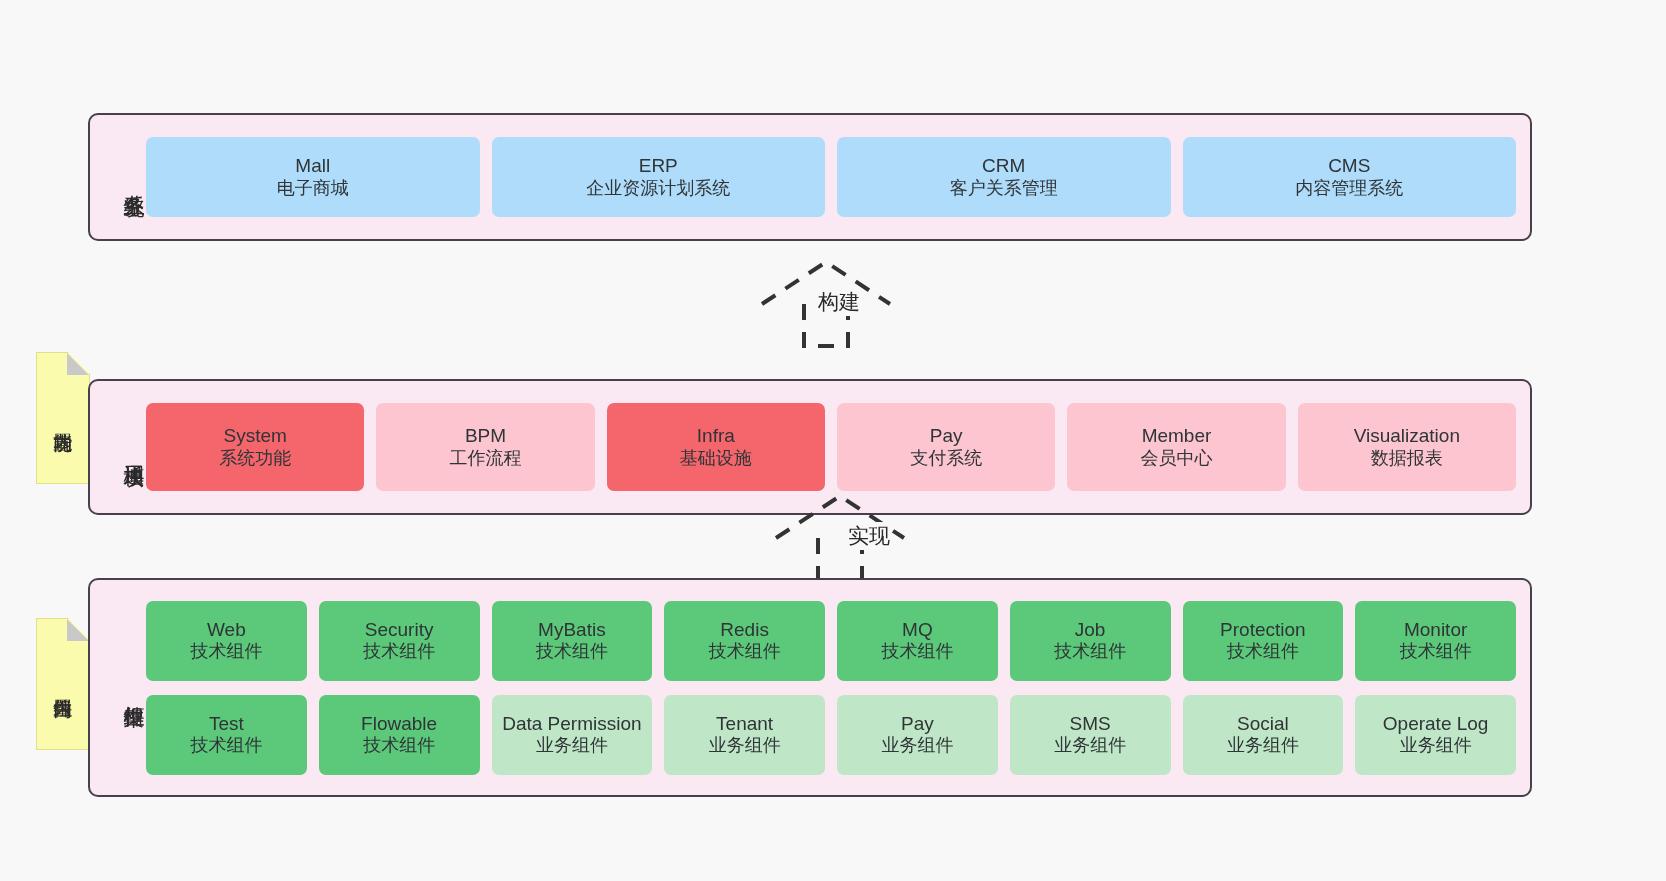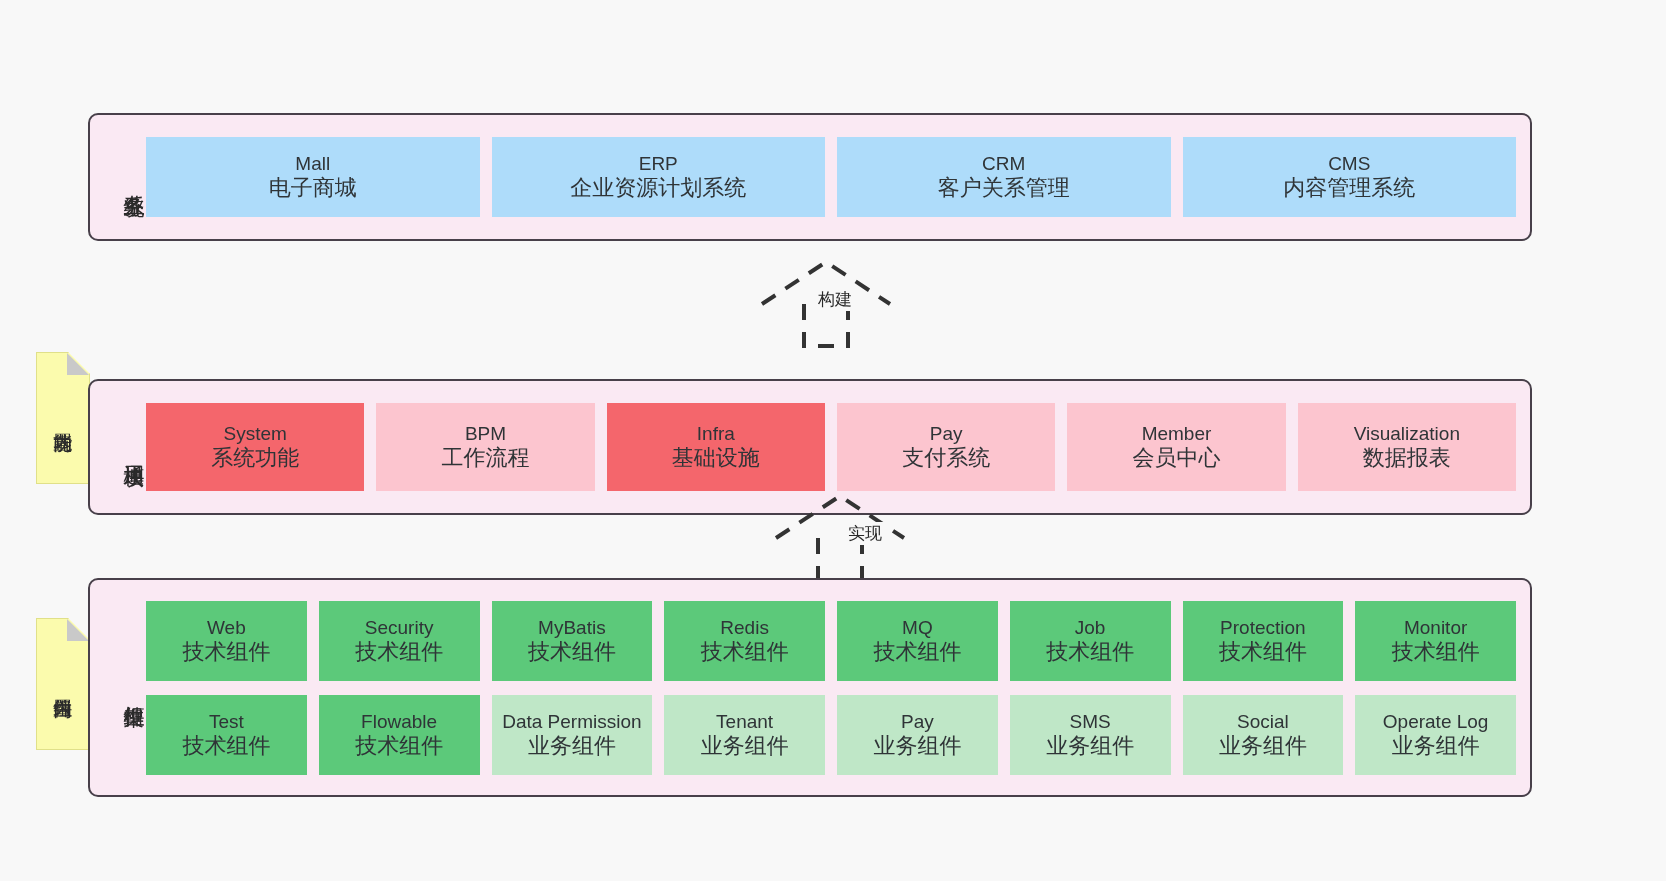--- a/index.html
+++ b/index.html
@@ -50,31 +50,31 @@
     display: flex;
     flex-direction: column;
     width: 100%;
     gap: 14px;
     padding: 16px 0;
   }
 
   
   .node {
     flex: 1 1 0;
-    border-radius: 0;
+    border-radius: 7px;
     display: flex;
     flex-direction: column;
     align-items: center;
     justify-content: center;
     color: #2f3437;
     text-align: center;
     line-height: 1.22;
   }
   .node .en { font-size: 19px; }
-  .node .cn { font-size: 22px; font-family: Liberation Serif, serif; }
+  .node .cn { font-size: 18px; font-family: Liberation Serif, serif; }
 
   .biz   { background: #aedcfa; height: 80px; }
   .mod-strong { background: #f4666c; height: 88px; }
   .mod-light  { background: #fcc5cf; height: 88px; }
   .tech  { background: #5cc97a; height: 80px; }
   .svc   { background: #bfe7c7; height: 80px; }
 
   
   .note {
     position: absolute;
@@ -98,21 +98,21 @@
     width: 22px; height: 22px;
     background: #c9c9c9;
     clip-path: polygon(0 0, 100% 100%, 0 100%);
   }
 
   
   .connector { position: absolute; }
   .connector svg { display: block; overflow: visible; }
   .conn-label {
     position: absolute;
-    font-size: 17px;
+    font-size: 21px;
     color: #2a2a2a;
     background: #f8f8f8;
     padding: 0 2px;
     white-space: nowrap;
   }
 </style>
 </head>
 <body>
 
 <div id="canvas">

